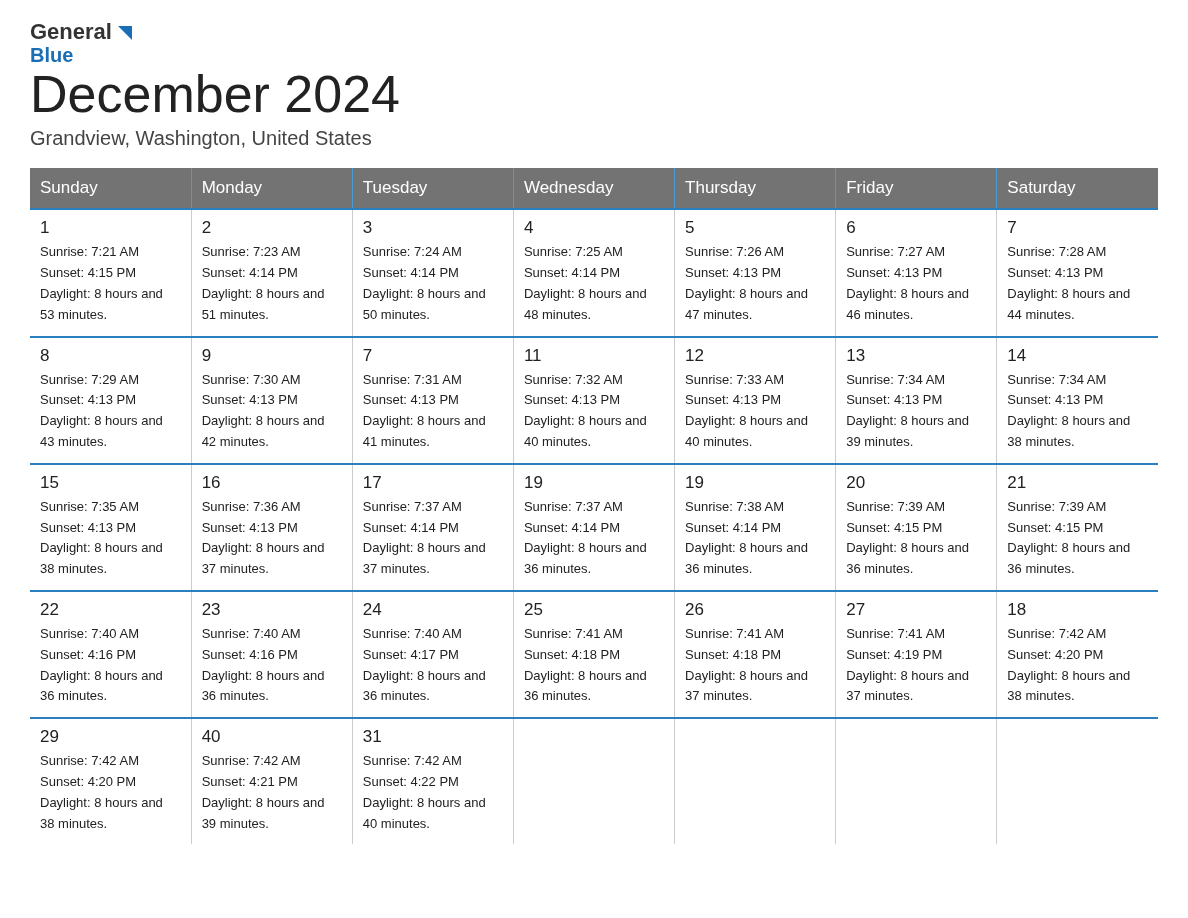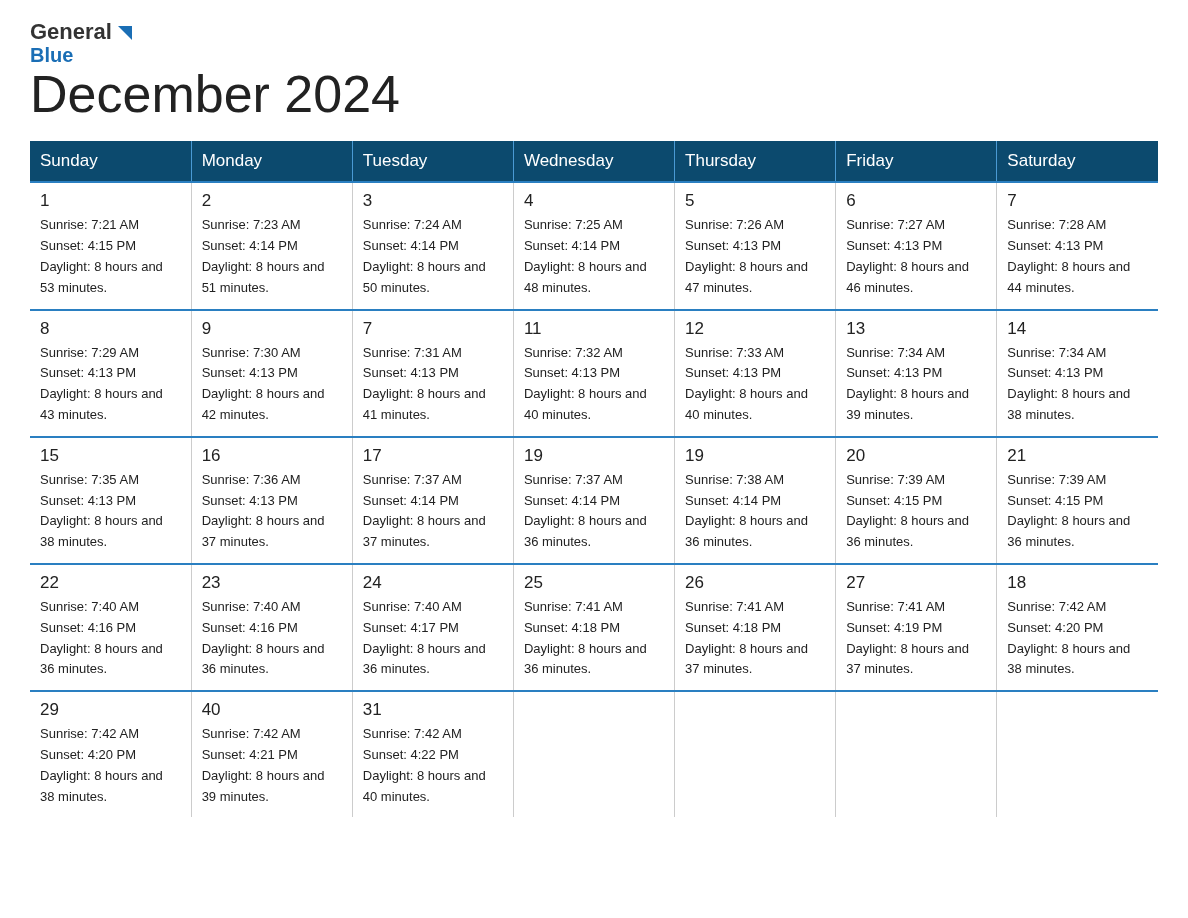--- a/index.html
+++ b/index.html
@@ -45,21 +45,21 @@
     .location-title {
       font-size: 20px;
       color: #444;
       margin-top: 4px;
     }
     table {
       width: 100%;
       border-collapse: collapse;
     }
     thead tr {
-      background: #0c4a6e;
+      background: #737373;
     }
     thead th {
       color: #fff;
       font-size: 17px;
       font-weight: normal;
       padding: 10px 10px;
       text-align: left;
       border-right: 1px solid #4a9ad4;
     }
     thead th:last-child { border-right: none; }
@@ -103,20 +103,21 @@
     <div class="logo-row">
       <span class="logo-text">General</span>
       <svg width="22" height="22" viewBox="0 0 22 22" style="margin-left:2px;margin-top:2px;">
         <polygon points="4,4 18,4 18,18" fill="#1a6eb5"></polygon>
       </svg>
     </div>
     <span class="logo-text" style="color:#1a6eb5;font-size:20px;">Blue</span>
   </div>
   <div class="title-section">
     <div class="month-title">December 2024</div>
+    <div class="location-title">Grandview, Washington, United States</div>
   </div>
 </div>
 
 <table>
   <thead>
     <tr id="header-row">
         <th>Sunday</th>
         <th>Monday</th>
         <th>Tuesday</th>
         <th>Wednesday</th>

